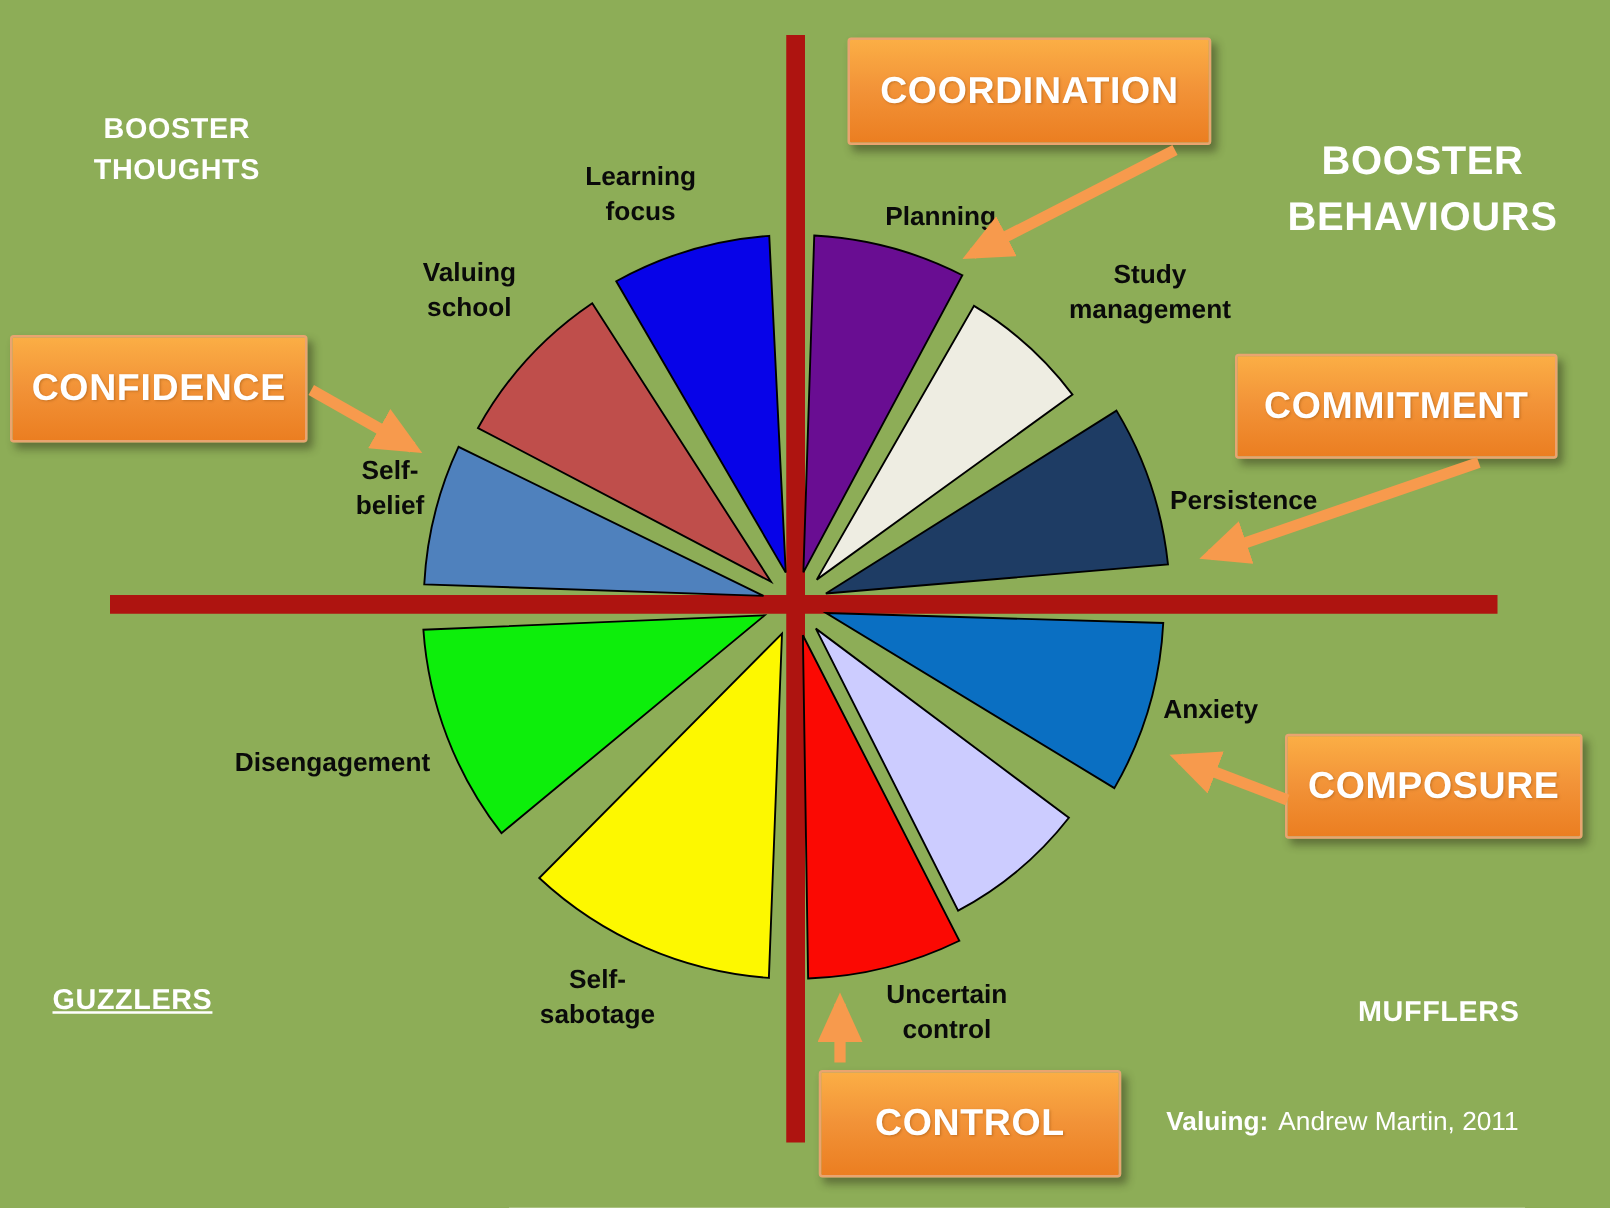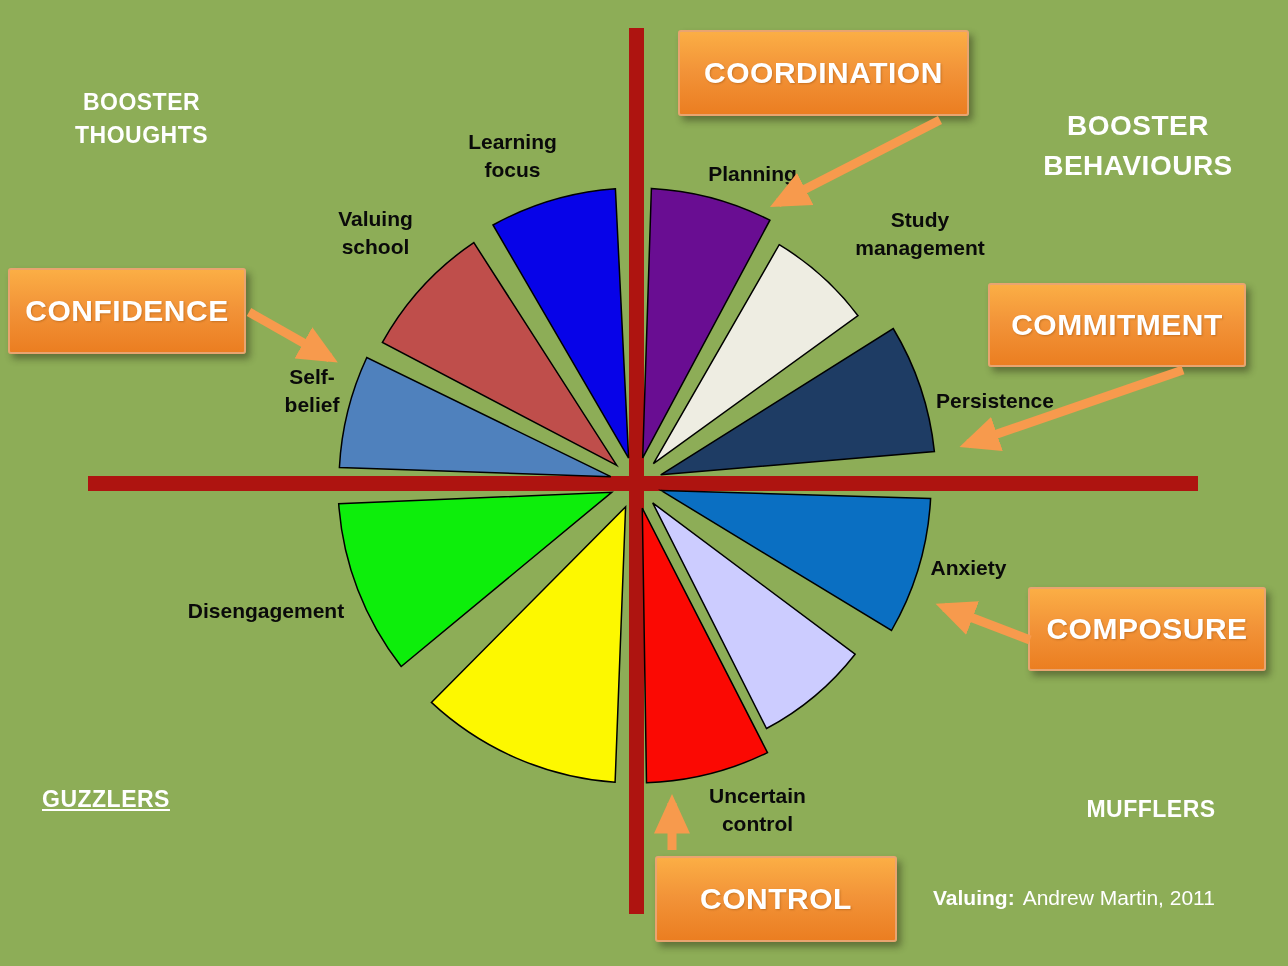--- a/index.html
+++ b/index.html
@@ -36,21 +36,21 @@
   .lbl-selfsab{left:424px;top:770px;width:108px;}
   .lbl-diseng{left:176px;top:597px;width:180px;}
 
   
   .quad-label{
     position:absolute;color:#ffffff;font-weight:bold;
     font-size:23px;line-height:1.42;letter-spacing:0.5px;
     text-align:center;
   }
   .q-tl{left:44px;top:86px;width:195px;}
-  .q-tr{left:1022px;top:106px;width:232px;font-size:28px;}
+  .q-tr{left:1022px;top:106px;width:232px;font-size:32px;}
   .q-bl{left:42px;top:783px;width:210px;text-align:left;text-decoration:underline;}
   .q-br{left:1046px;top:793px;width:210px;text-align:center;}
 
   
   .cat-box{
     position:absolute;
     display:flex;align-items:center;justify-content:center;
     background:linear-gradient(180deg,#fbae45 0%,#f29338 48%,#eb7e21 100%);
     border:2px solid #e9a470;
     border-radius:3px;
@@ -100,20 +100,21 @@
   <div class="quad-label q-br">MUFFLERS</div>
 
   <div class="seg-label lbl-learning">Learning focus</div>
   <div class="seg-label lbl-valuing">Valuing school</div>
   <div class="seg-label lbl-selfbelief">Self-belief</div>
   <div class="seg-label lbl-planning">Planning</div>
   <div class="seg-label lbl-study">Study management</div>
   <div class="seg-label lbl-persistence">Persistence</div>
   <div class="seg-label lbl-anxiety">Anxiety</div>
   <div class="seg-label lbl-uncertain">Uncertain control</div>
+  <div class="seg-label lbl-selfsab">Self-sabotage</div>
   <div class="seg-label lbl-diseng">Disengagement</div>
 
   <div class="cat-box box-coordination">
     <span>COORDINATION</span>
   </div>
   <div class="cat-box box-confidence">
     <span>CONFIDENCE</span>
   </div>
   <div class="cat-box box-commitment">
     <span>COMMITMENT</span>

